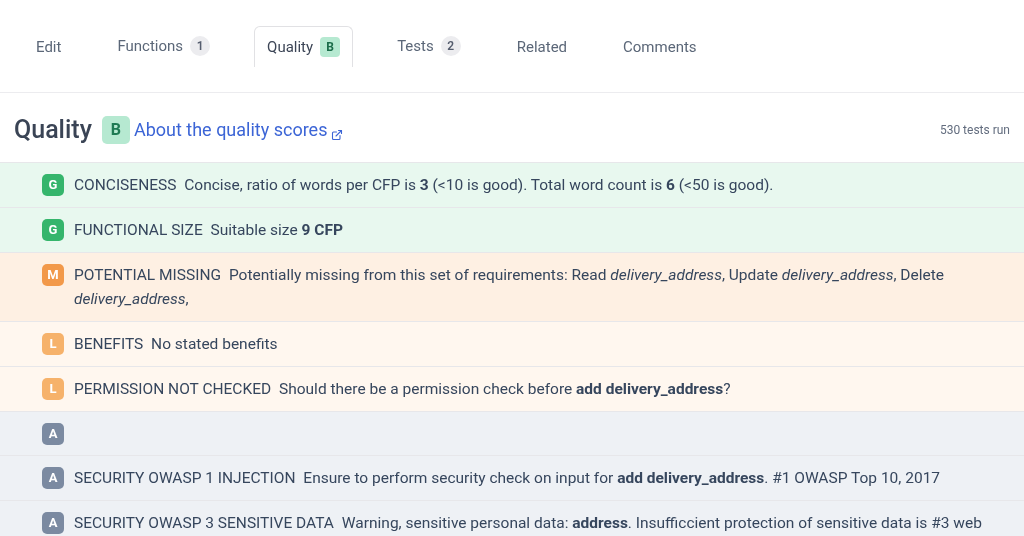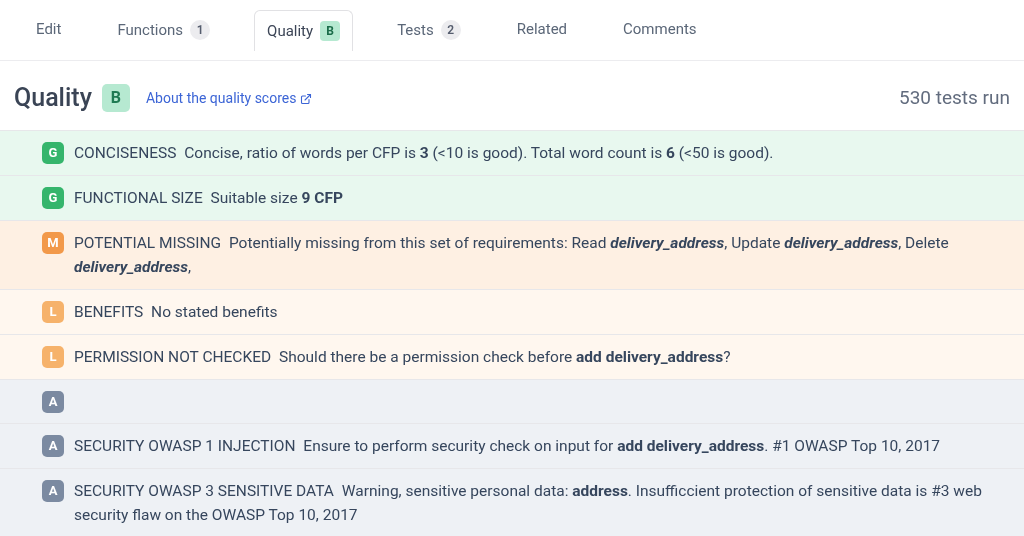--- a/index.html
+++ b/index.html
@@ -6,23 +6,23 @@
   body {
     font-family: -apple-system, BlinkMacSystemFont, "Segoe UI", Roboto, Helvetica, Arial, sans-serif;
     font-size: 15px;
     color: #3a4556;
     background: #fff;
     padding: 0;
   }
   
   .tabs {
     display: flex;
-    align-items: flex-start;
+    align-items: flex-end;
     gap: 32px;
-    padding: 10px 24px;
+    padding: 26px 24px;
     border-bottom: 1px solid #ececef;
     background: #fff;
   }
   .tab {
     display: inline-flex;
     align-items: center;
     gap: 7px;
     color: #5b6778;
     font-size: 15px;
     padding: 10px 12px;
@@ -78,35 +78,35 @@
     justify-content: center;
     width: 28px;
     height: 28px;
     border-radius: 5px;
     background: #b6e9d1;
     color: #1e7a53;
     font-weight: 700;
     font-size: 16px;
   }
   .about-link {
-    margin-left: 16px;
+    margin-left: 4px;
     color: #3c65d6;
-    font-size: 14px;
+    font-size: 18px;
     text-decoration: none;
     display: inline-flex;
     align-items: center;
     gap: 4px;
     cursor: pointer;
   }
   .ext-icon {
     width: 12px; height: 12px; display: inline-block;
   }
   .tests-run {
     margin-left: auto;
-    font-size: 19px;
+    font-size: 12px;
     color: #626c7e;
   }
   
   .quality-list {
     border-top: 1px solid #e7e7ea;
   }
   .qrow {
     display: flex;
     align-items: flex-start;
     padding: 10px 14px 10px 42px;
@@ -138,21 +138,21 @@
     font-weight: 400;
     text-transform: uppercase;
     margin-right: 4px;
   }
   .qrow.bg-G { background: #e8f8ef; }
   .qrow.bg-M { background: #fef0e3; }
   .qrow.bg-L { background: #fff7ef; }
   .qrow.bg-A { background: #eef1f5; }
 
   b { font-weight: 700; }
-  i { font-style: italic; font-weight: bold; }
+  i { font-style: italic; }
 </style>
 </head>
 <body>
 
 <div class="tabs">
   <div class="tab">
     <span>Edit</span>
   </div>
   <div class="tab">
     <span>Functions</span>

